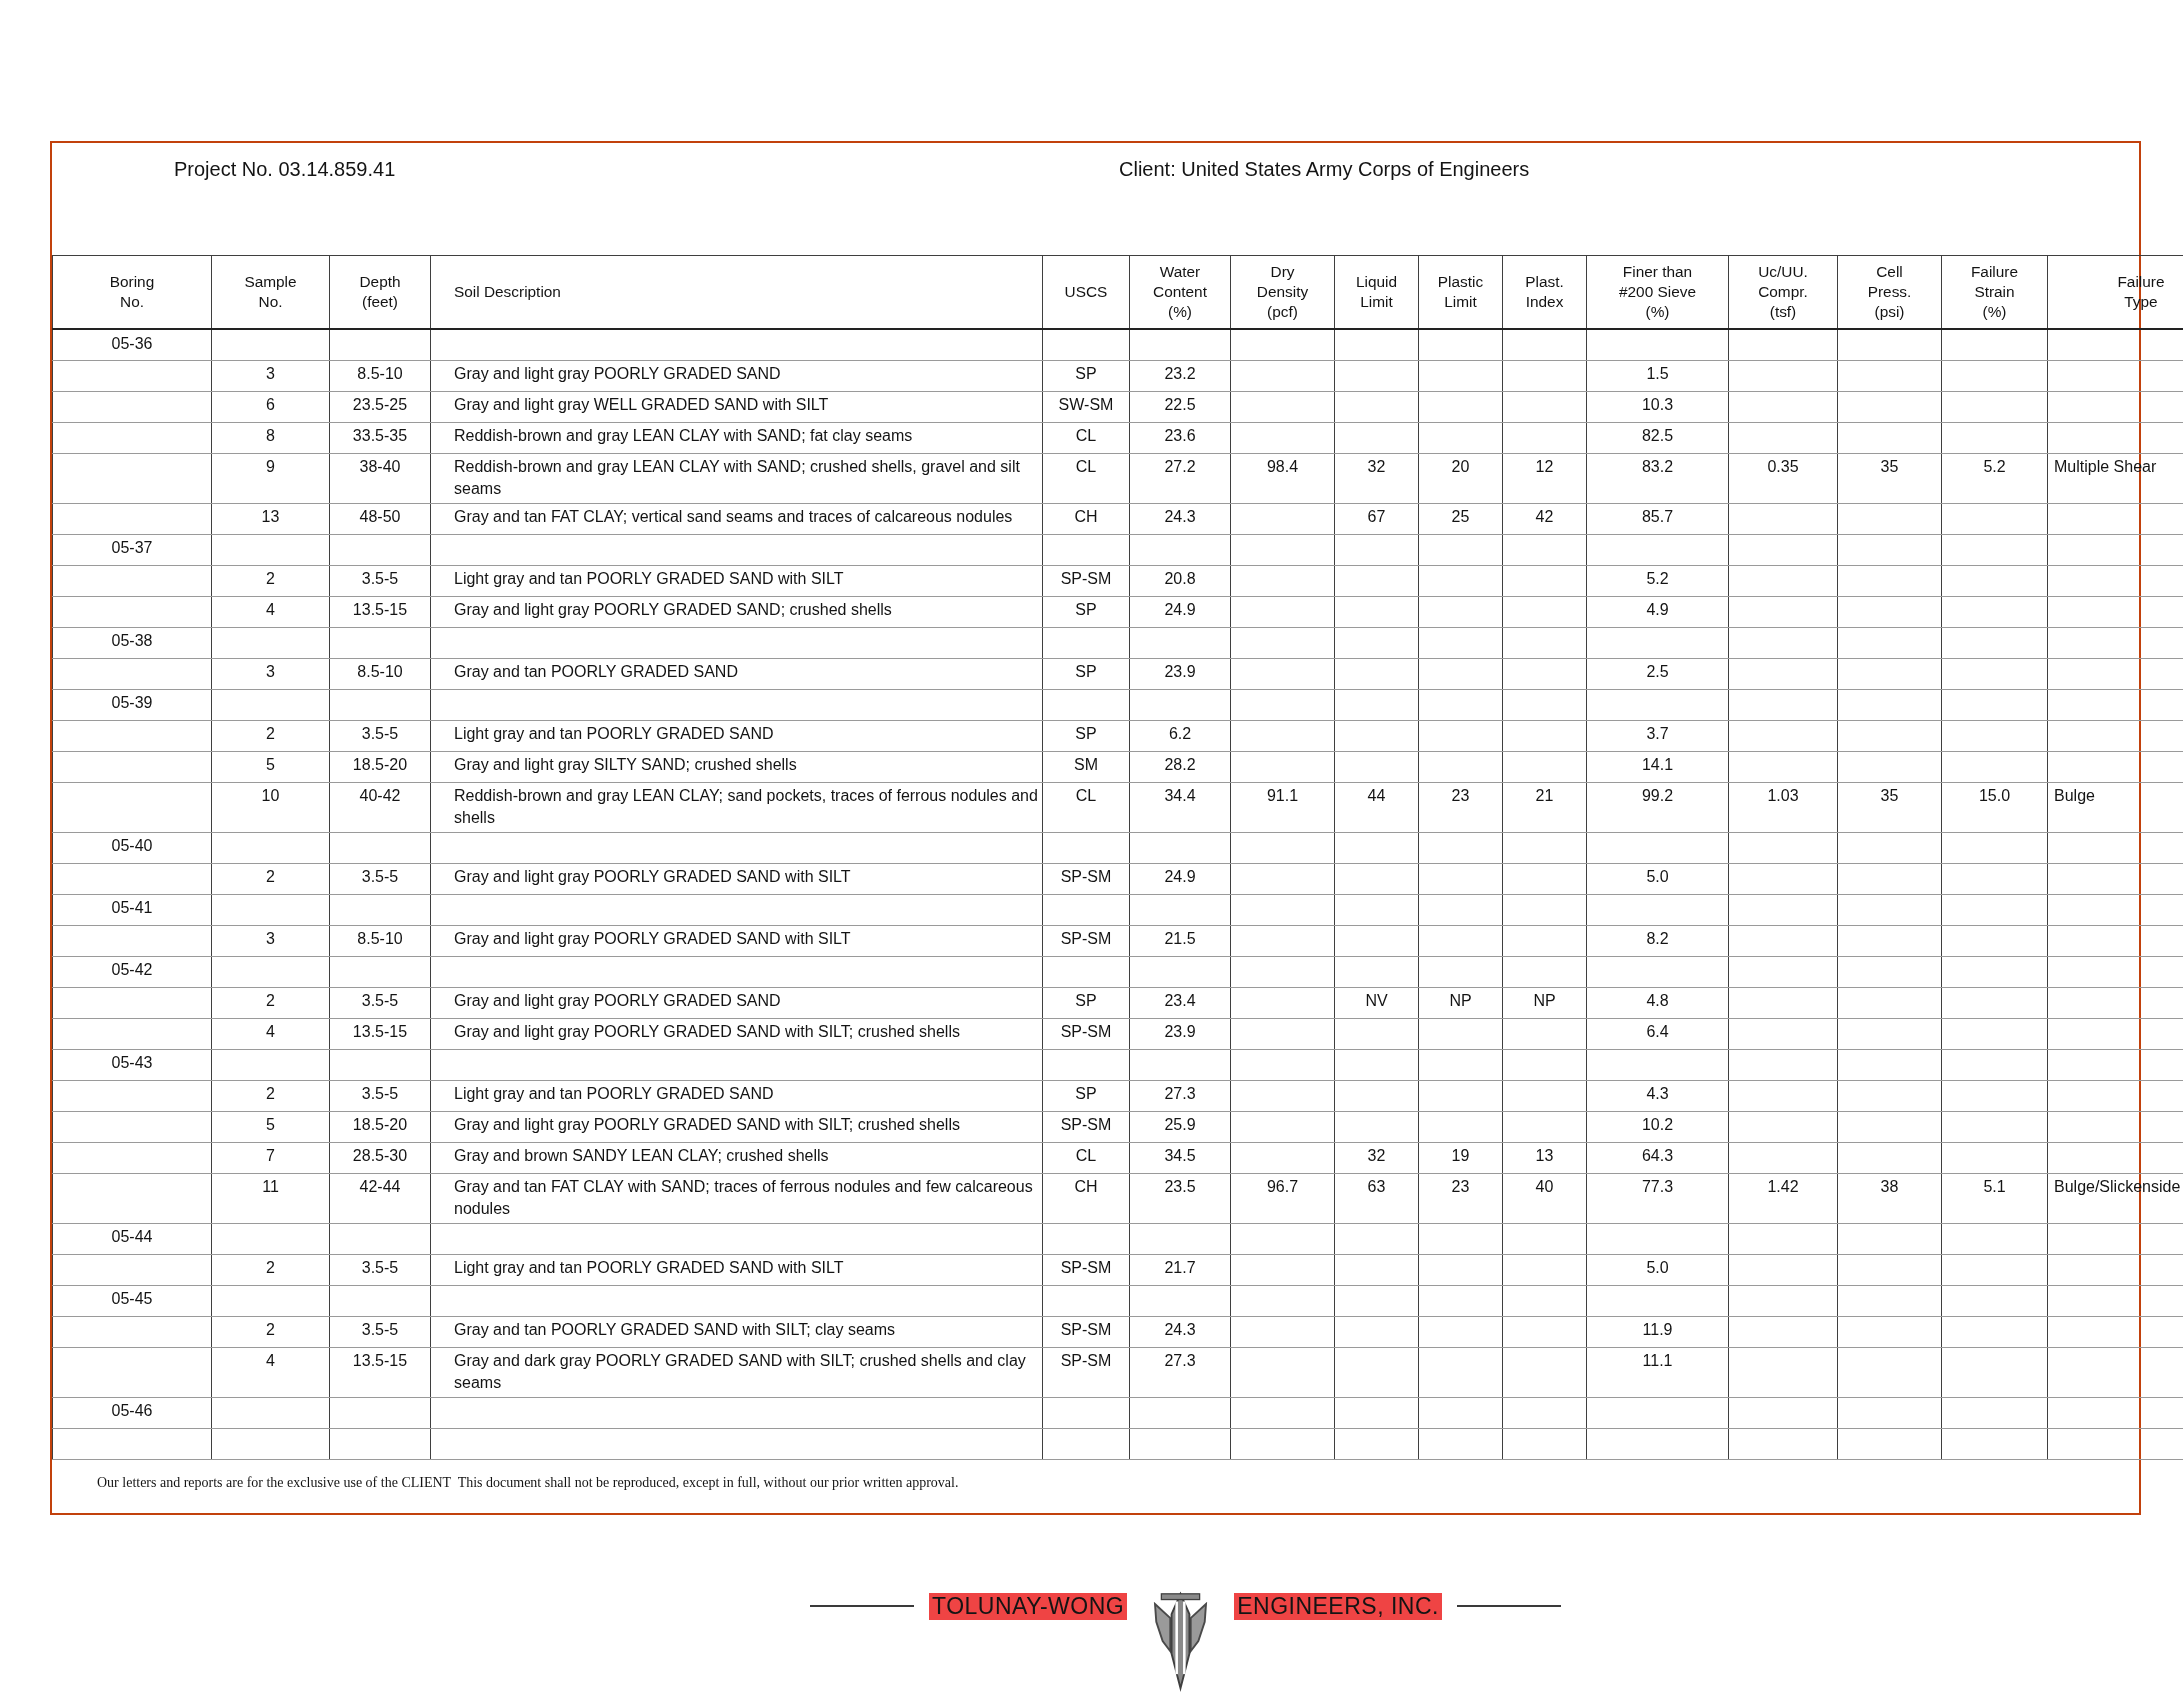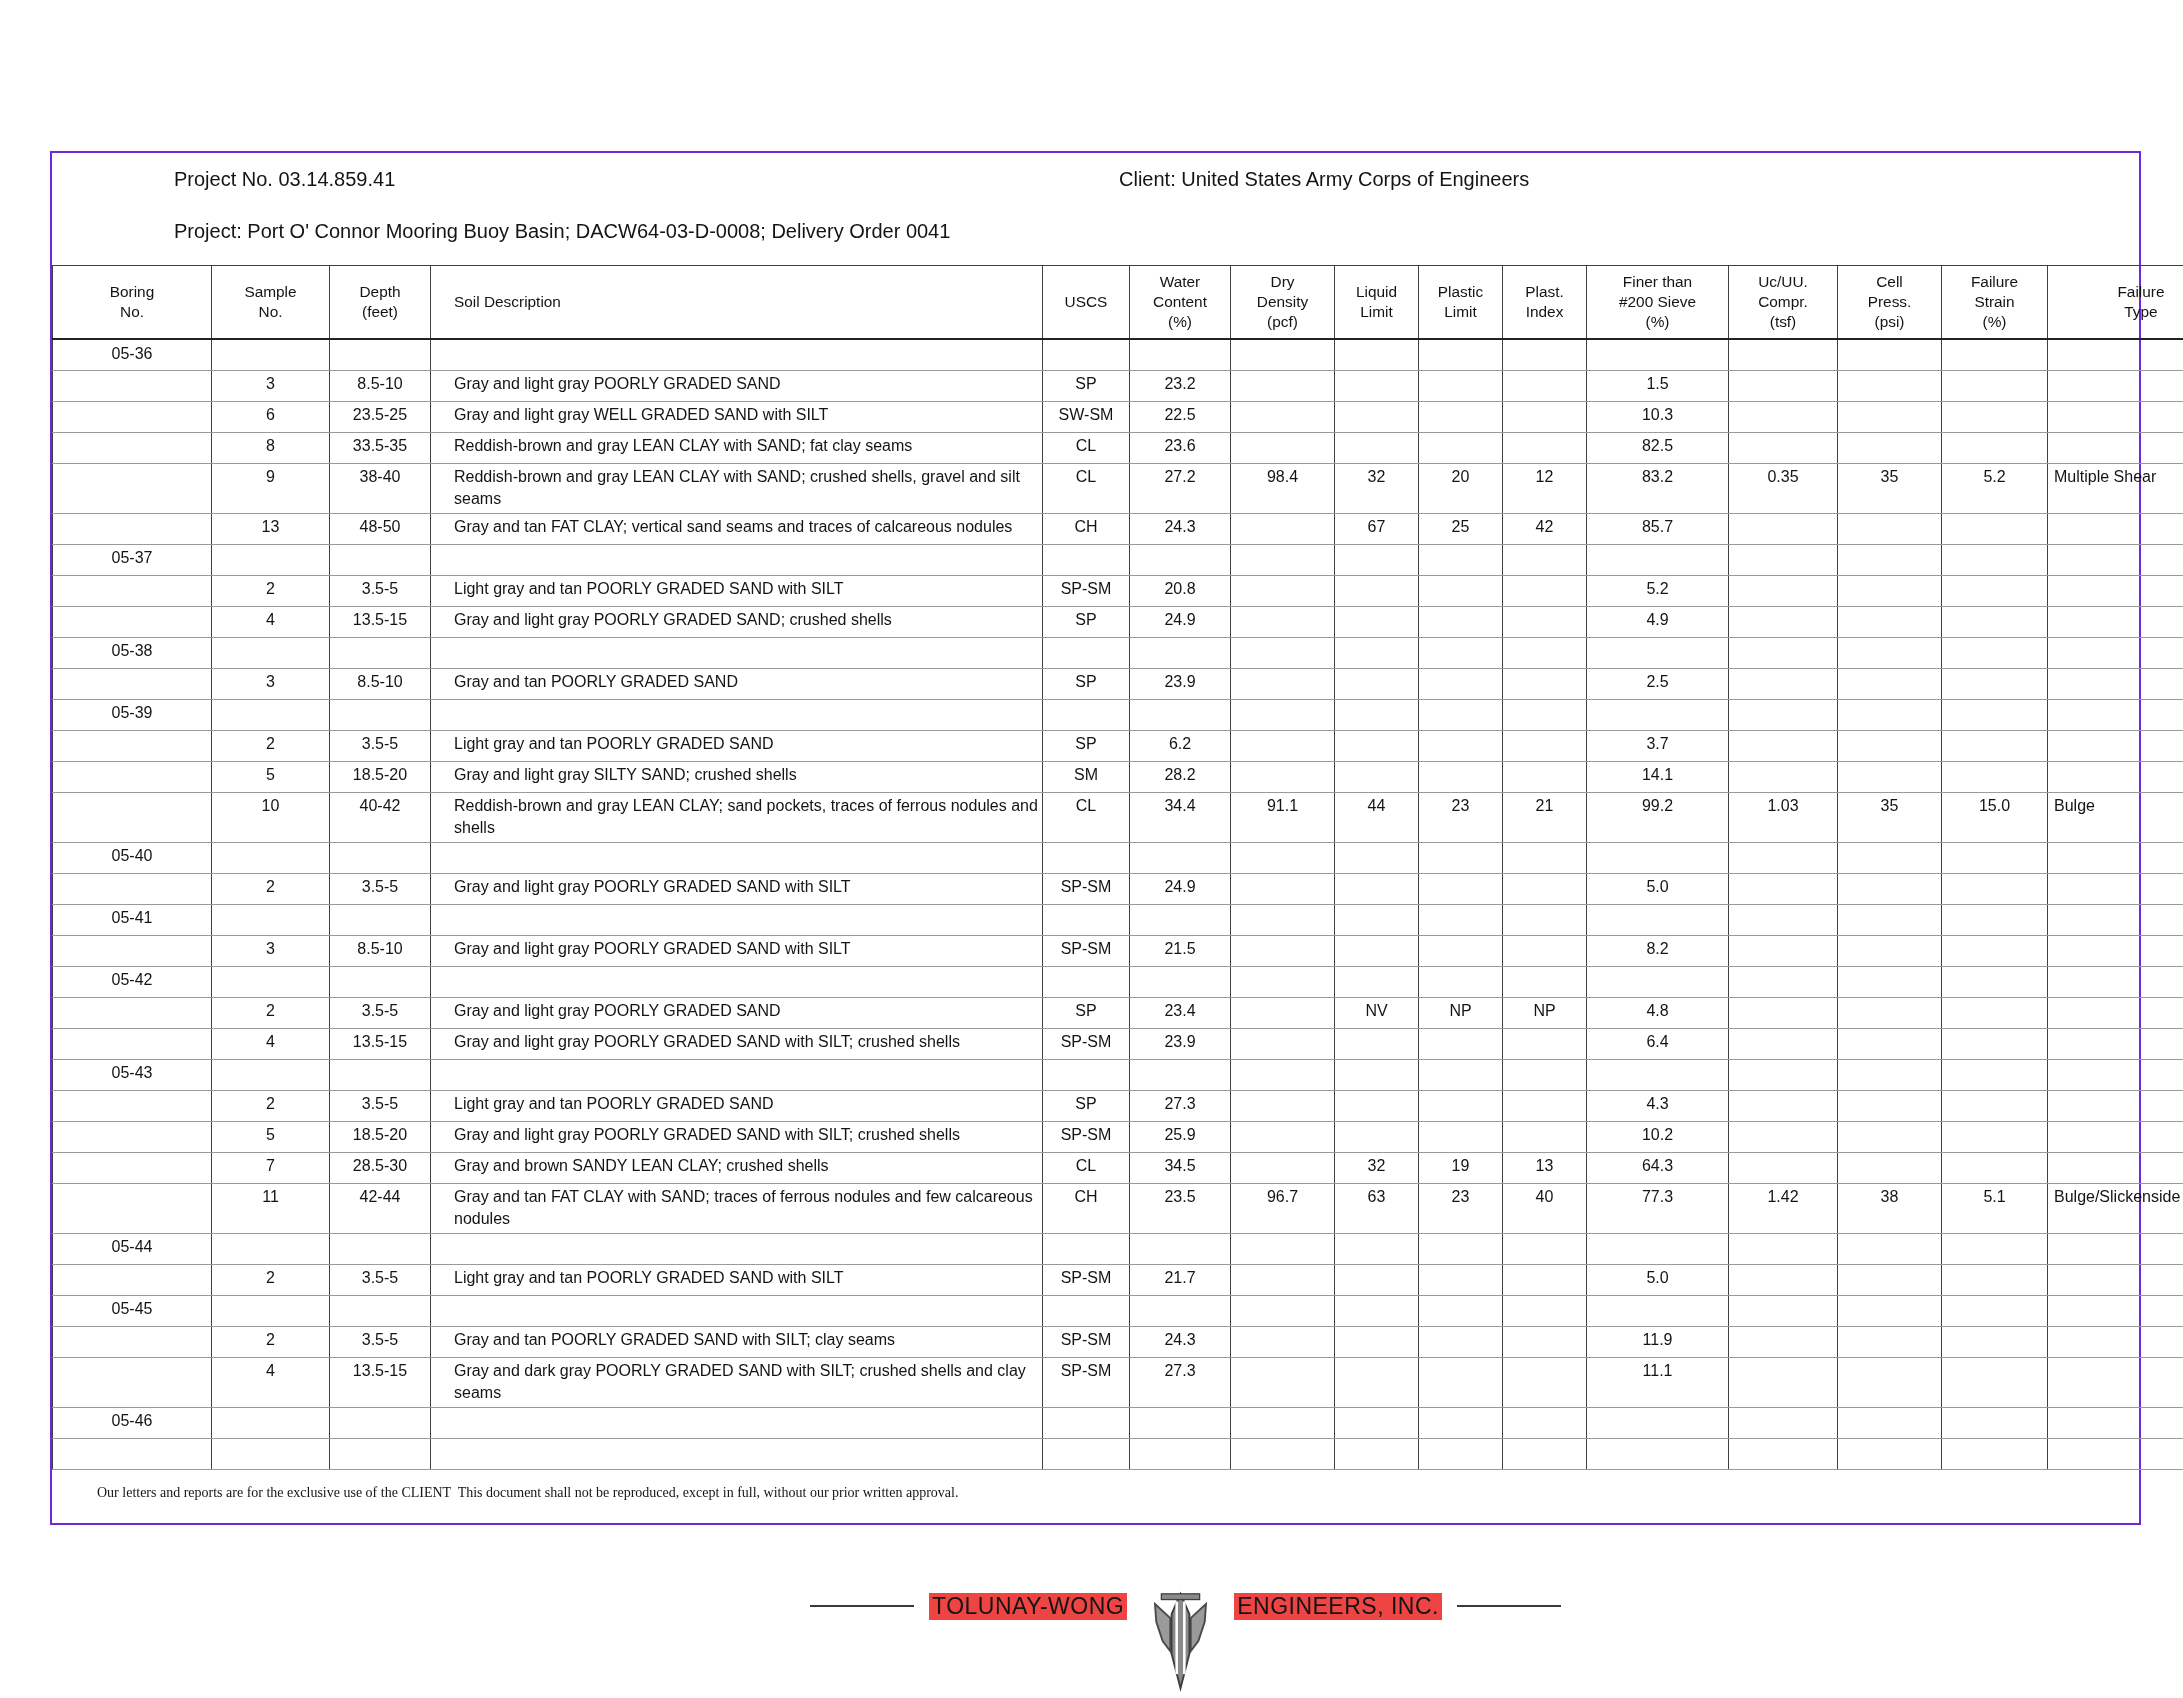--- a/index.html
+++ b/index.html
@@ -6,24 +6,24 @@
   body {
     width: 2183px; height: 1699px;
     background: #ffffff;
     font-family: "Liberation Sans", sans-serif;
     color: #141414;
     position: relative;
     overflow: hidden;
   }
   .frame {
     position: absolute;
-    left: 50px; top: 151px;
+    left: 50px; top: 141px;
     width: 2087px;
     background: #fff;
-    border: 2px solid #6d28d9;
+    border: 2px solid #c2410c;
   }
   .doc-header { position: relative; height: 112px; }
   .project-no   { position: absolute; left: 122px;  top: 15px;  font-size: 20px; }
   .client       { position: absolute; left: 1067px; top: 15px;  font-size: 20px; }
   .project-title{ position: absolute; left: 122px;  top: 67px; font-size: 20px; }
 
   table.lab-table {
     width: 100%;
     border-collapse: collapse;
     table-layout: fixed;
@@ -104,21 +104,20 @@
 </head>
 <body>
 
 <div class="page">
 
   <div class="frame">
 
     <div class="doc-header">
       <span class="project-no">Project No. 03.14.859.41</span>
       <span class="client">Client: United States Army Corps of Engineers</span>
-      <span class="project-title">Project: Port O' Connor Mooring Buoy Basin; DACW64-03-D-0008; Delivery Order 0041</span>
     </div>
 
     <table class="lab-table">
       <thead>
         <tr>
             <th class="col-boring">Boring
 No.</th>
             <th class="col-sample">Sample
 No.</th>
             <th class="col-depth">Depth

